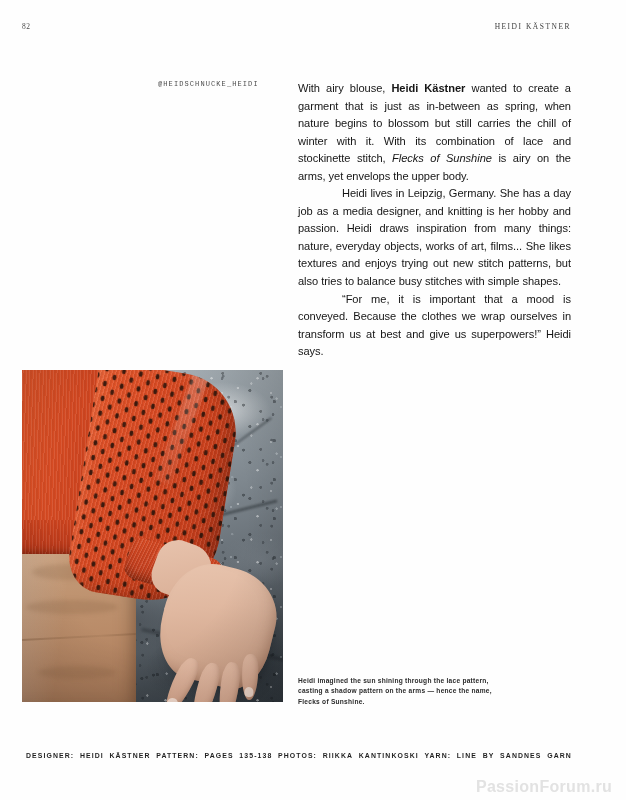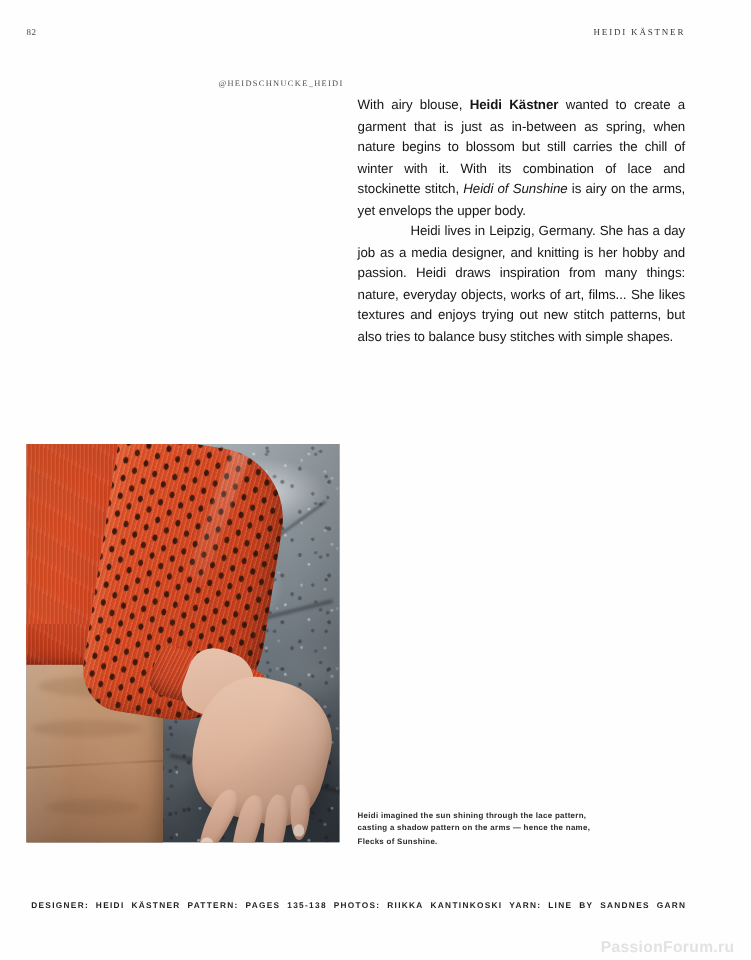--- a/index.html
+++ b/index.html
@@ -48,27 +48,26 @@
     font-size: 7.5px;
     letter-spacing: 1.5px;
     color: #3c3c3c;
     white-space: nowrap;
   }
 
   
   .handle {
     position: absolute;
     left: 158px;
-    top: 66px;
-    font-family: Liberation Serif, serif;
+    top: 80px;
+    font-family: Liberation Mono, monospace;
     font-size: 7px;
     letter-spacing: 1.1px;
     color: #4d4d4d;
     white-space: nowrap;
-    margin-left: 24px;
   }
 
   
   .textcol {
     position: absolute;
     left: 298px;
     top: 80px;
     width: 273px;
   }
   .textcol p {
@@ -333,41 +332,42 @@
     letter-spacing: 1.1px;
     color: #1f1f1f;
     white-space: nowrap;
   }
 
   
   .watermark {
     position: absolute;
     right: 14px;
     bottom: 4px;
-    font-size: 13px;
+    font-size: 16px;
     letter-spacing: 0.3px;
     color: #e2e2e2;
     font-weight: 600;
   }
 </style>
 </head>
 <body>
 
 <div class="page">
 
   <div class="runhead">
     <span class="runhead-folio">82</span>
     <span class="runhead-title">HEIDI KÄSTNER</span>
   </div>
 
   <div class="handle">@HEIDSCHNUCKE_HEIDI</div>
 
   <div class="textcol" id="article-body">
-      <p><span>With airy blouse, </span><b>Heidi Kästner</b><span> wanted to create a garment that is just as in-between as spring, when nature begins to blossom but still carries the chill of winter with it. With its combination of lace and stockinette stitch, </span><i>Heidi of Sunshine</i><span> is airy on the arms, yet envelops the upper body.</span></p>
+      <p><span>With airy blouse, </span><b>Heidi Kästner</b><span> wanted to create a garment that is just as in-between as spring, when nature begins to blossom but still carries the chill of winter with it. With its combination of lace and stockinette stitch, </span><i>Flecks of Sunshine</i><span> is airy on the arms, yet envelops the upper body.</span></p>
       <p class="indented"><span>Heidi lives in Leipzig, Germany. She has a day job as a media designer, and knitting is her hobby and passion. Heidi draws inspiration from many things: nature, everyday objects, works of art, films... She likes textures and enjoys trying out new stitch patterns, but also tries to balance busy stitches with simple shapes.</span></p>
+      <p class="indented"><span>“For me, it is important that a mood is conveyed. Because the clothes we wrap ourselves in transform us at best and give us superpowers!” Heidi says.</span></p>
     </div>
 
   <div class="photo">
     <div class="photo-inner">
 
       <div class="rock"></div>
       <div class="rock-speckle"></div>
 
       <div class="rock-crack" style="left:96px; top:58px; width:120px; height:2px; transform:rotate(28deg); filter:blur(1px);"></div>
       <div class="rock-crack" style="left:148px; top:156px; width:110px; height:2.5px; transform:rotate(-14deg); filter:blur(1.2px);"></div>

